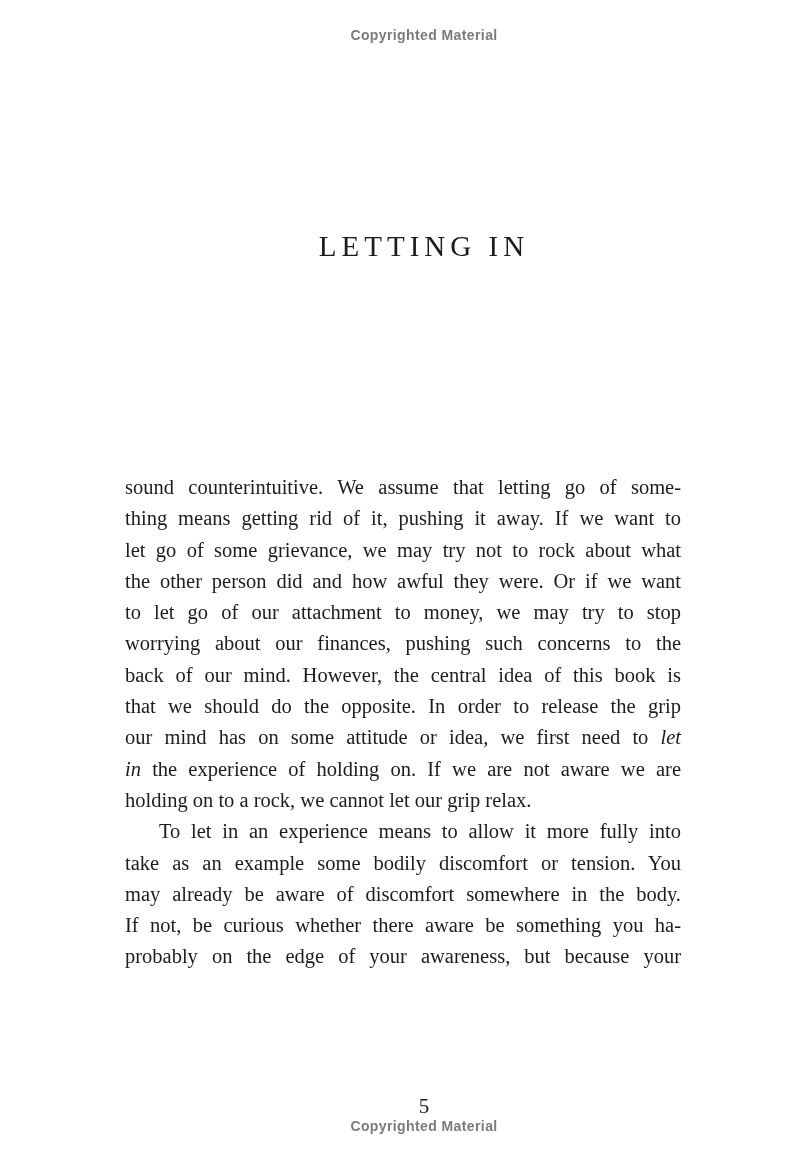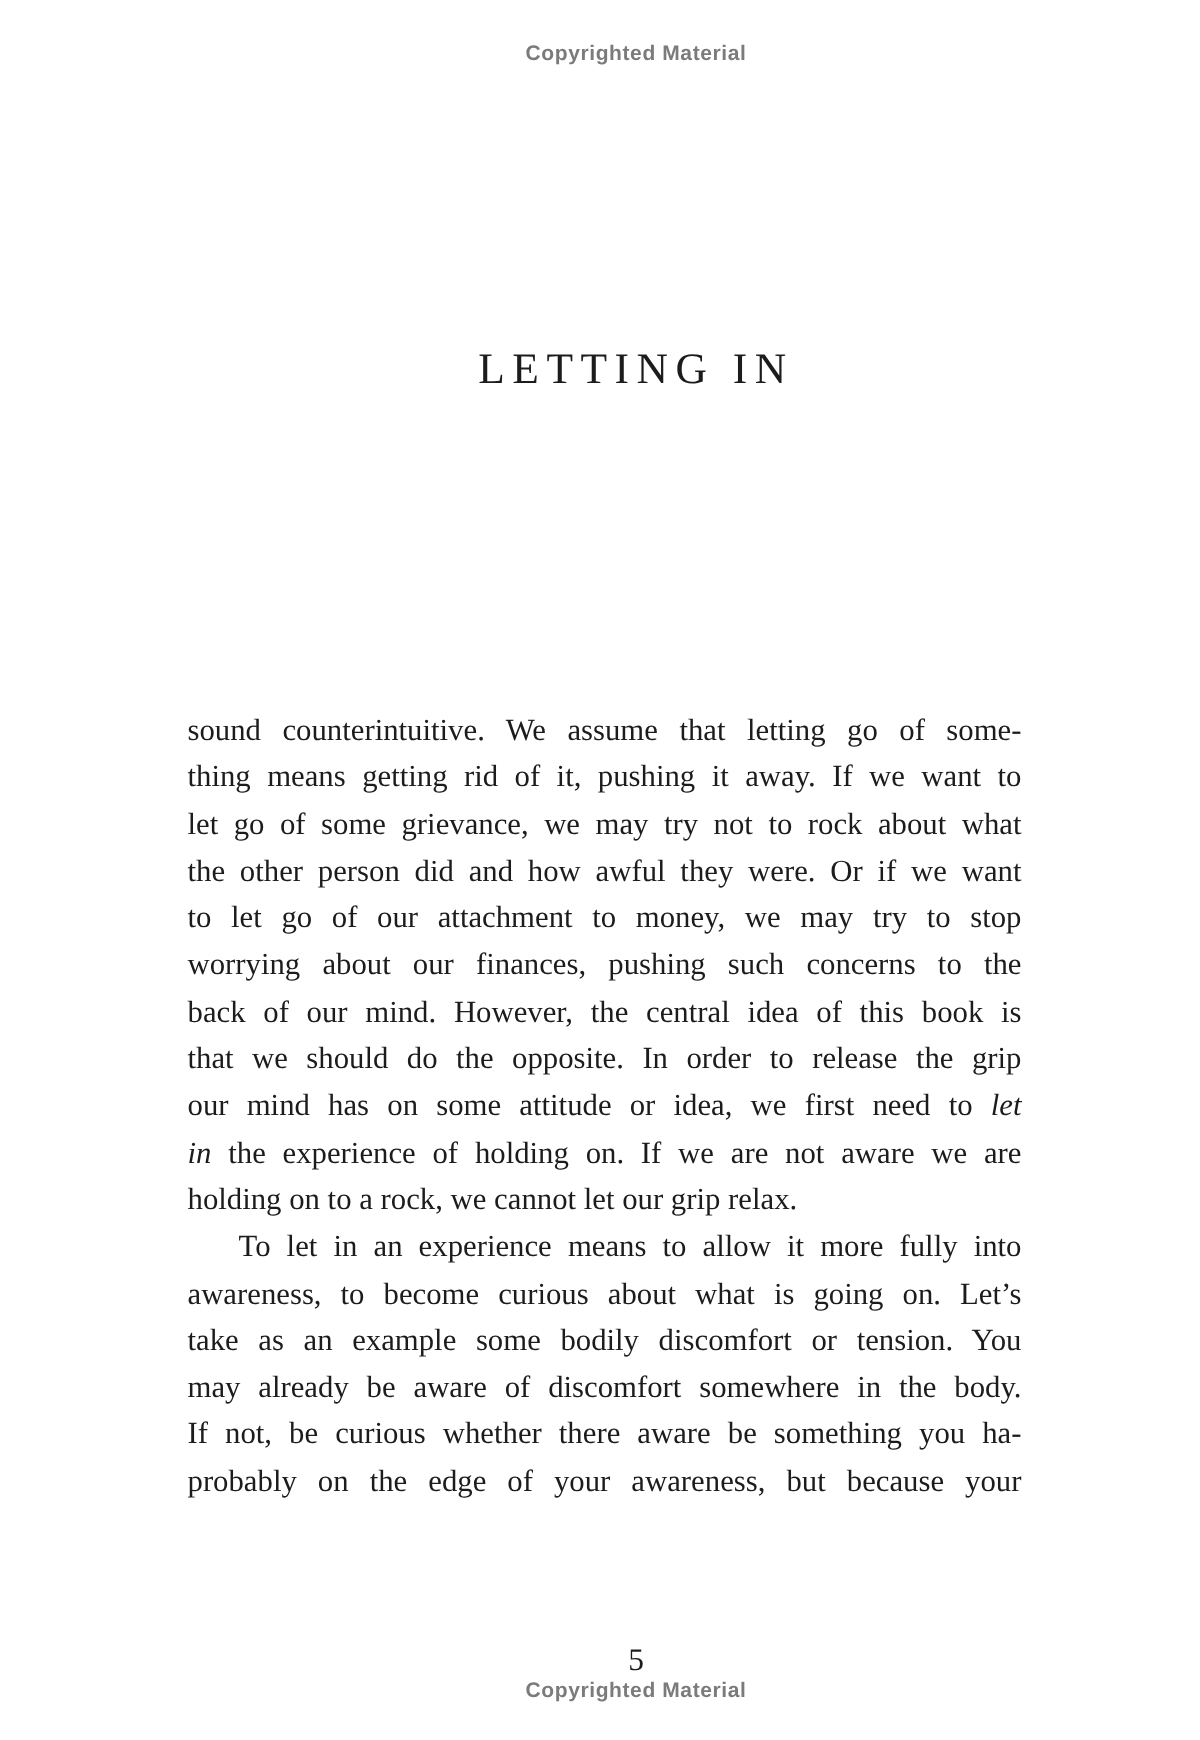--- a/index.html
+++ b/index.html
@@ -77,21 +77,20 @@
       <div class="line"><span>let go of some grievance, we may try not to rock about what</span></div>
       <div class="line"><span>the other person did and how awful they were. Or if we want</span></div>
       <div class="line"><span>to let go of our attachment to money, we may try to stop</span></div>
       <div class="line"><span>worrying about our finances, pushing such concerns to the</span></div>
       <div class="line"><span>back of our mind. However, the central idea of this book is</span></div>
       <div class="line"><span>that we should do the opposite. In order to release the grip</span></div>
       <div class="line"><span>our mind has on some attitude or idea, we first need to </span><span class="it">let</span></div>
       <div class="line"><span class="it">in</span><span> the experience of holding on. If we are not aware we are</span></div>
       <div class="line left-last"><span>holding on to a rock, we cannot let our grip relax.</span></div>
       <div class="line indent"><span>To let in an experience means to allow it more fully into</span></div>
-      <div class="line"><span>awareness, to become curious about what is going on. Let’s</span></div>
       <div class="line"><span>take as an example some bodily discomfort or tension. You</span></div>
       <div class="line"><span>may already be aware of discomfort somewhere in the body.</span></div>
       <div class="line"><span>If not, be curious whether there aware be something you ha-</span></div>
       <div class="line"><span>probably on the edge of your awareness, but because your</span></div>
     </div>
 
   <div class="page-number">5</div>
 
   <div class="notice bottom" style="color: rgb(123, 123, 123);">Copyrighted Material</div>
 </div>

